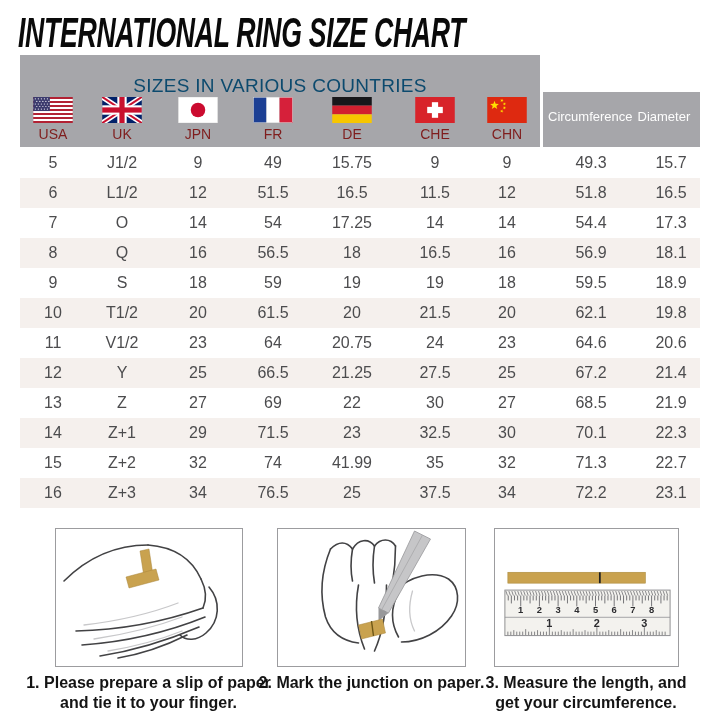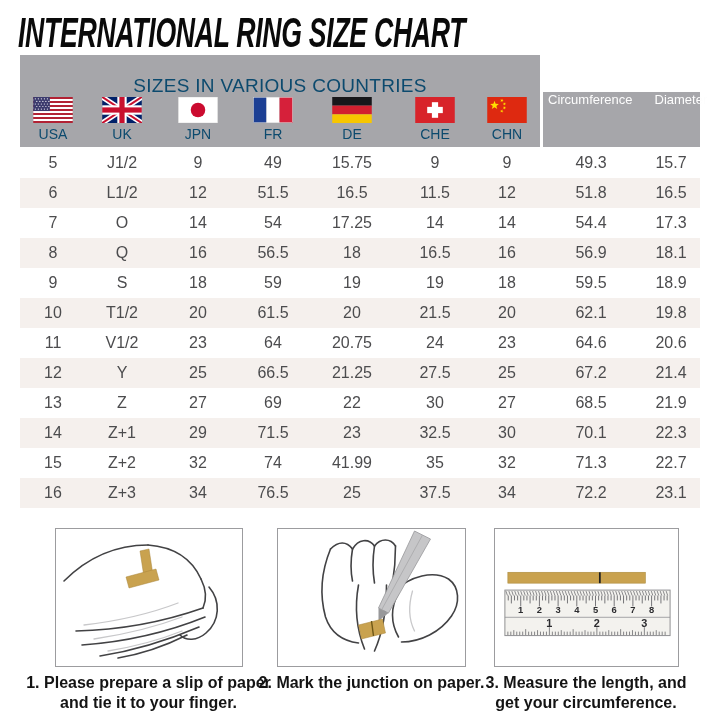--- a/index.html
+++ b/index.html
@@ -17,23 +17,23 @@
   .hsep { height:3px; background:#fff; }
   .vsep { background:#fff; }
   .gcell { background:var(--band,#a6a6aa); }
   .h-left, .h-right { display:flex; align-items:center; justify-content:center; color:#0c4a6e; }
   .h-left { font-size:19px; letter-spacing:0.3px; }
   .h-right { font-size:17px;margin-top:41px; }
   .flags { display:grid; grid-template-columns:66px 72px 80px 70px 88px 78px 66px;
            background:var(--band,#a6a6aa); }
   .flag-cell { display:flex; flex-direction:column; align-items:center; padding-top:5px; }
   .flag { width:40px; height:26px; display:block; }
-  .flag-label { color:#0c4a6e; font-size:14px; margin-top:3px; }
-  .length-cols { background:var(--band,#a6a6aa); display:flex; align-items:flex-start;
-                 gap:22px; padding:0 0 7px 5px; color:#fdfdfd; font-size:13px; }
+  .flag-label { color:#7f1d1d; font-size:14px; margin-top:3px; }
+  .length-cols { background:var(--band,#a6a6aa); display:flex; align-items:center;
+                 gap:5px; padding:0 0 7px 5px; color:#fdfdfd; font-size:13px; }
 
   .size-table { position:absolute; left:20px; top:148px; width:680px; border-collapse:collapse; }
   .size-table td { height:30px; text-align:center; font-size:16px; color:var(--datatext,#4c4c4e); padding:0; }
   .size-table tr.alt { background:var(--rowalt,#f5f0ed); }
 
   .figure { position:absolute; top:528px; }
   #fig1 { left:23px;  width:251px; }
   #fig2 { left:246px; width:251px; }
   #fig3 { left:461px; width:250px; }
   .fig-box { height:139px; border:1px solid #9c9c9f; background:#fff; margin:0 auto; }

